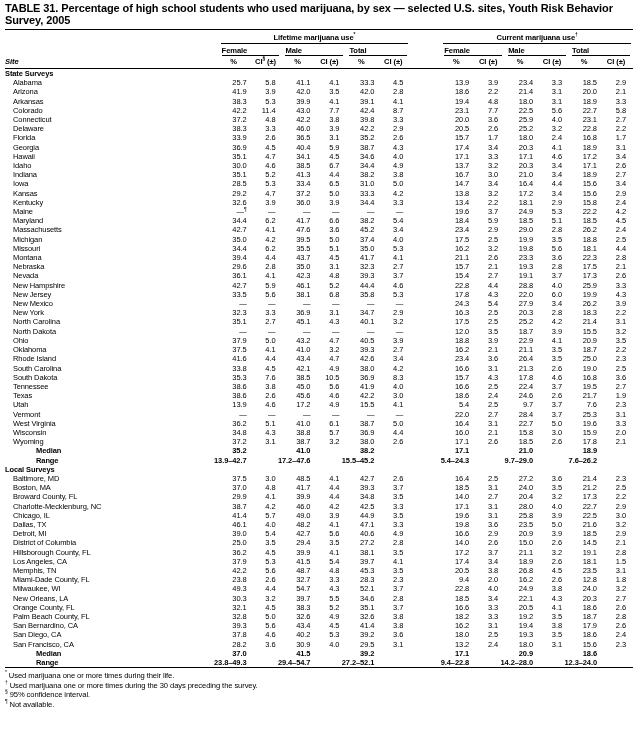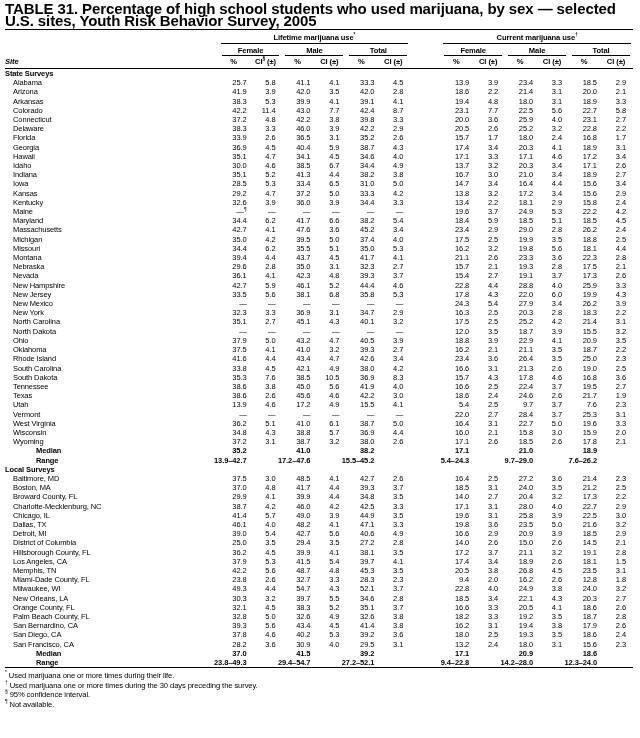--- a/index.html
+++ b/index.html
@@ -1,27 +1,27 @@
 <!DOCTYPE html>
 <html><head>
 <meta charset="utf-8">
 <style>
   html,body{margin:0;padding:0;background:#fff;color:#000;
     font-family:"Liberation Sans","DejaVu Sans",sans-serif;}
   body{width:640px;height:738px;overflow:hidden;}
   .page{padding:3px 6px 0 5px;width:628px;}
-  .title{font-weight:bold;font-size:15px;line-height:11.5px;letter-spacing:-0.1px;
+  .title{font-weight:bold;font-size:11px;line-height:11.5px;letter-spacing:-0.1px;
     padding-bottom:3px;border-bottom:1.6px solid #000;}
   table{border-collapse:collapse;table-layout:fixed;border-bottom:1.6px solid #000;
     margin-top:0;}
   .c-site{width:214px}.c-pct{width:30px}.c-ci{width:34px}.c-gap{width:24px}
   td{padding:0;vertical-align:bottom;}
   thead td{font-size:7.6px;font-weight:bold;letter-spacing:-0.1px;}
   .grp{text-align:center;border-bottom:1px solid #000;margin:0 2px;padding:3px 0 1px 0;}
-  .sub{text-align:center;border-bottom:1px solid #000;margin:0 3px;padding:2px 0 0 0;}
+  .sub{text-align:left;border-bottom:1px solid #000;margin:0 3px;padding:2px 0 0 0;}
   .hline{border-bottom:1.8px solid #000;height:12px;line-height:12px;}
   .siteh{text-align:left;font-style:italic;}
   .pcth{text-align:center;}
   .cih{text-align:center;}
   tbody td{font-size:7.5px;height:9.2px;line-height:9.2px;white-space:nowrap;
     letter-spacing:-0.1px;}
   td.sitecell{text-align:left;}
   td.indent{padding-left:8px;}
   .sectionrow td{font-weight:bold;margin-left:36px;}
   td.pct{text-align:right;padding-right:2px;}

